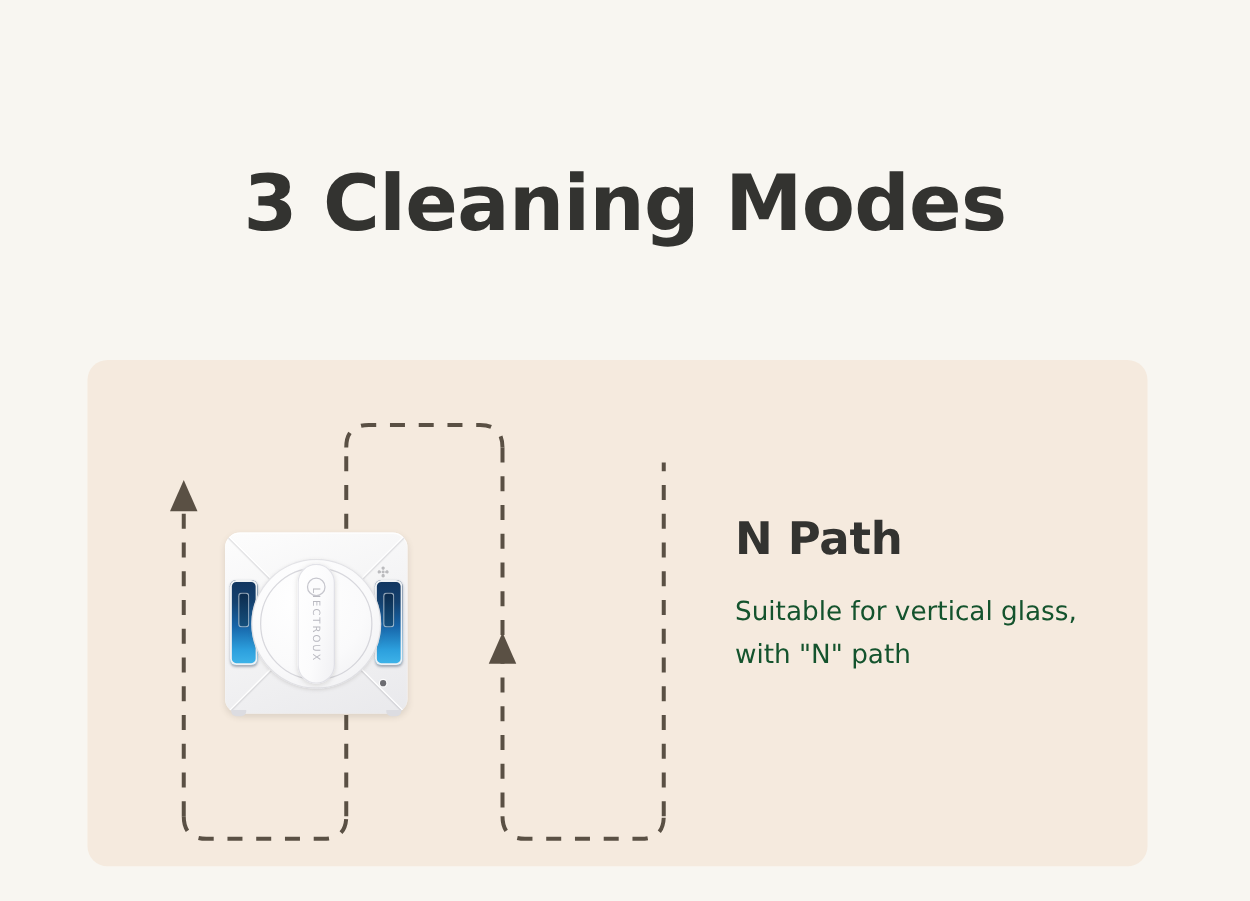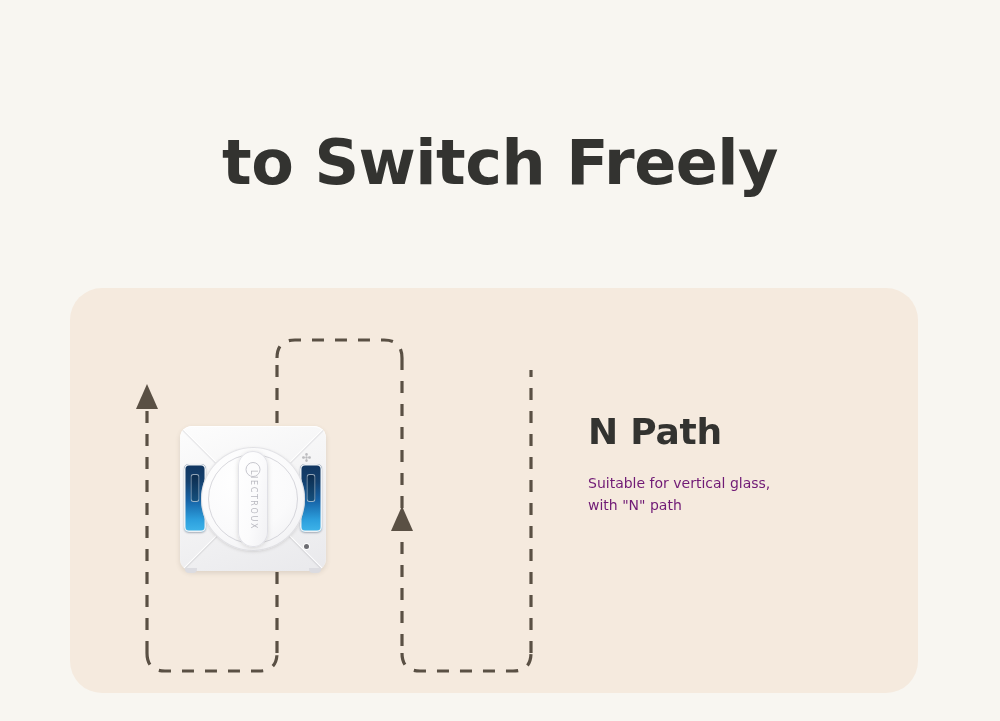--- a/index.html
+++ b/index.html
@@ -35,21 +35,21 @@
   }
 
   
   .card {
     position: absolute;
     left: 70px;
     top: 288px;
     width: 848px;
     height: 405px;
     background: #f5eade;
-    border-radius: 32px;
+    border-radius: 16px;
     overflow: hidden;
   }
 
   
   .path-svg {
     position: absolute;
     left: 0;
     top: 0;
     width: 848px;
     height: 405px;
@@ -214,32 +214,32 @@
   }
   .mode-title {
     color: #333330;
     font-size: 36px;
     font-weight: bold;
     line-height: 1.1;
     margin: 0 0 20px 0;
     letter-spacing: -0.2px;
   }
   .mode-desc {
-    color: #701a75;
-    font-size: 14px;
+    color: #14532d;
+    font-size: 21px;
     line-height: 1.62;
     margin: 0;
   }
   .mode-desc .dline { display: block; white-space: nowrap; }
 </style>
 </head>
 <body>
 
 <h1 class="heading">
-  <span class="line">to Switch Freely</span>
+  <span class="line">3 Cleaning Modes</span>
 </h1>
 
 <section class="card">
 
   <svg class="path-svg" viewBox="0 0 848 405">
     <g fill="none" stroke="#5a5044" stroke-width="3.2" stroke-linecap="butt" stroke-dasharray="12 11">
 
       <path d="M 77 365 L 77 113"></path>
 
       <path d="M 77 365 Q 77 383 95 383 L 189 383 Q 207 383 207 365"></path>

